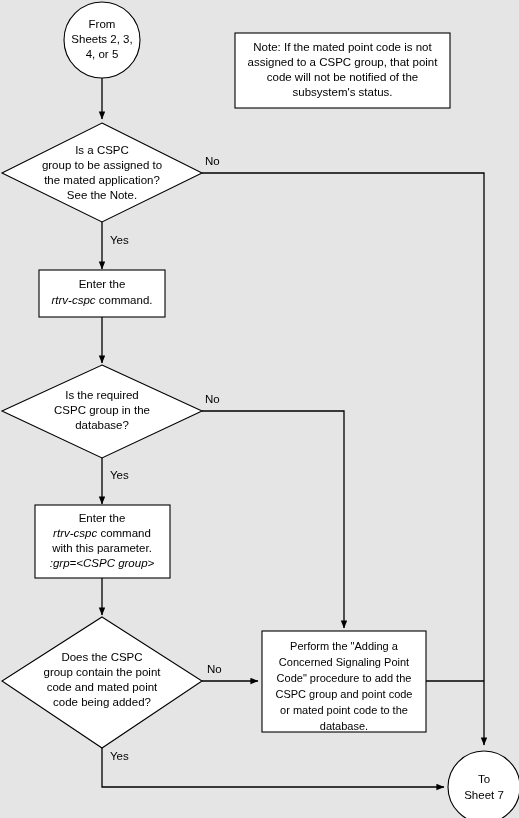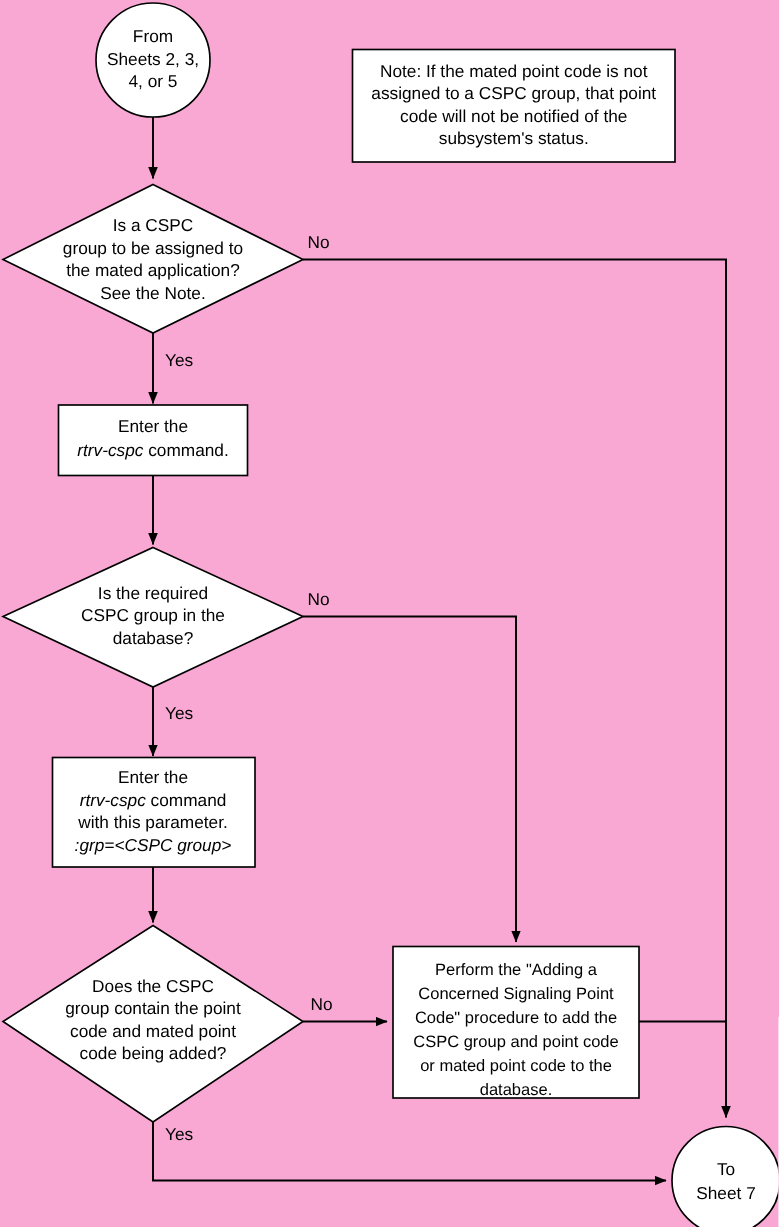--- a/index.html
+++ b/index.html
@@ -8,21 +8,21 @@
     padding: 0;
     background: #ffffff;
   }
   body {
     font-family: "Liberation Sans", sans-serif;
   }
   #flow-root {
     position: relative;
     width: 519px;
     height: 818px;
-    background: #f9a8d4;
+    background: #e5e5e5;
     overflow: hidden;
   }
   svg.flow-canvas {
     position: absolute;
     left: 0;
     top: 0;
     width: 519px;
     height: 818px;
   }
   .shape-stroke {

